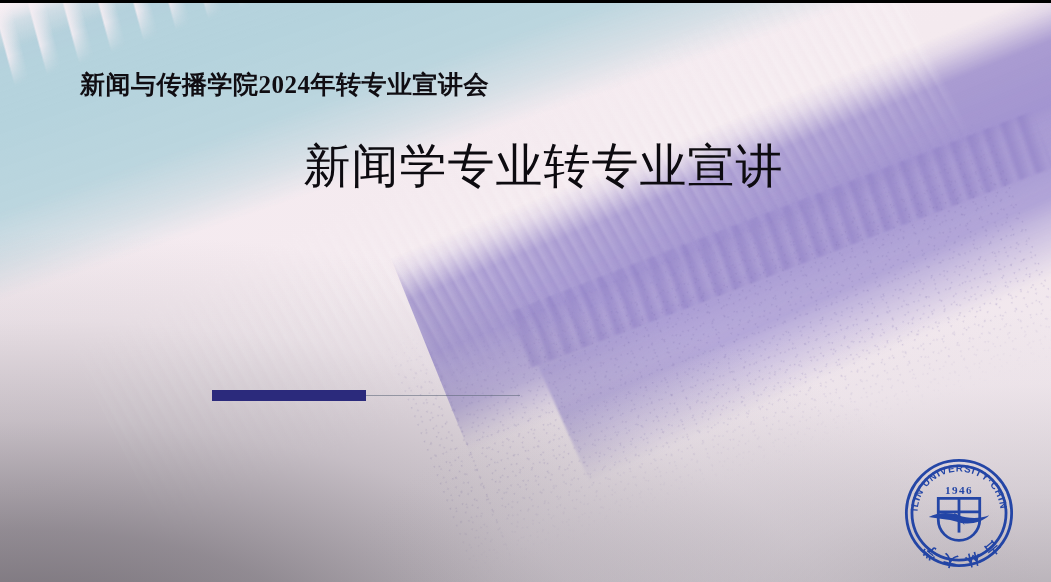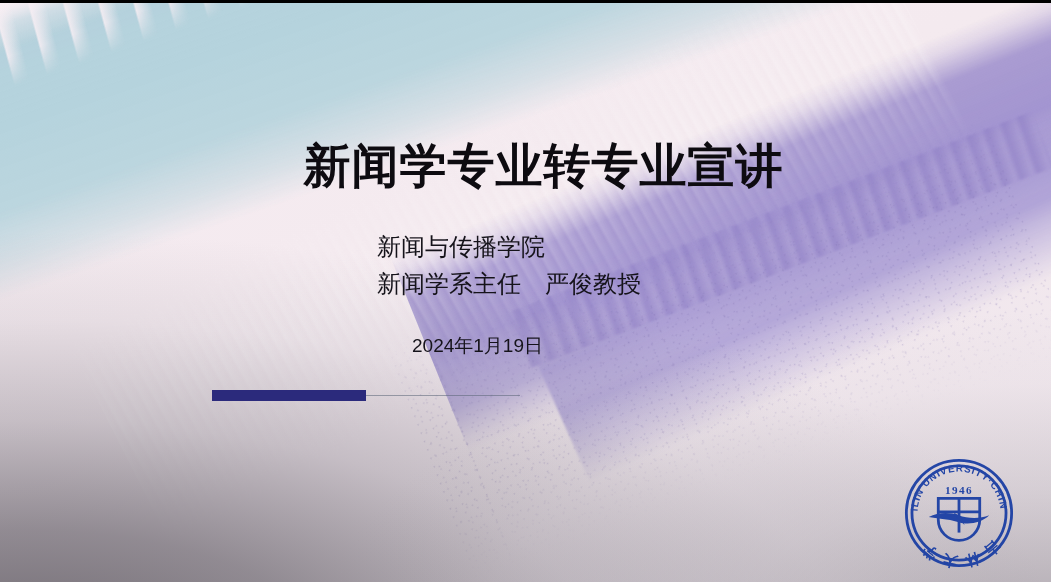--- a/index.html
+++ b/index.html
@@ -202,21 +202,21 @@
     white-space: nowrap;
   }
 
   #main-title {
     position: absolute;
     left: 0;
     right: 0;
     top: 135px;
     text-align: center;
     font-family: "DejaVu Sans", "Liberation Sans", sans-serif;
-    font-weight: bold;
+    font-weight: normal;
     font-size: 47px;
     letter-spacing: 1px;
     color: #0d0b10;
     padding-left: 36px;
     white-space: nowrap;
   }
 
   #presenter {
     position: absolute;
     left: 377px;
@@ -290,29 +290,25 @@
   <div id="bg-purple-c"></div>
   <div id="bg-speckle"></div>
   <div id="bg-highlights"></div>
   <div id="bg-shade" class="bg-layer"></div>
   <div id="bg-shade-right" class="bg-layer"></div>
 
   <div id="letterbox-top"></div>
 
   <div id="content">
 
+    <div id="kicker">新闻与传播学院2024年转专业宣讲会</div>
 
     <div id="main-title">新闻学专业转专业宣讲</div>
 
-    <div id="presenter">
-      <span class="line">新闻与传播学院</span>
-      <span class="line">新闻学系主任　严俊教授</span>
-    </div>
-
-    <div id="date">2024年1月19日</div>
+
 
     <div id="rule">
       <div id="rule-bar"></div>
       <div id="rule-line"></div>
     </div>
 
 
     <div id="logo">
       <svg viewBox="0 0 200 200" xmlns="http://www.w3.org/2000/svg" aria-hidden="true">
         <defs>

